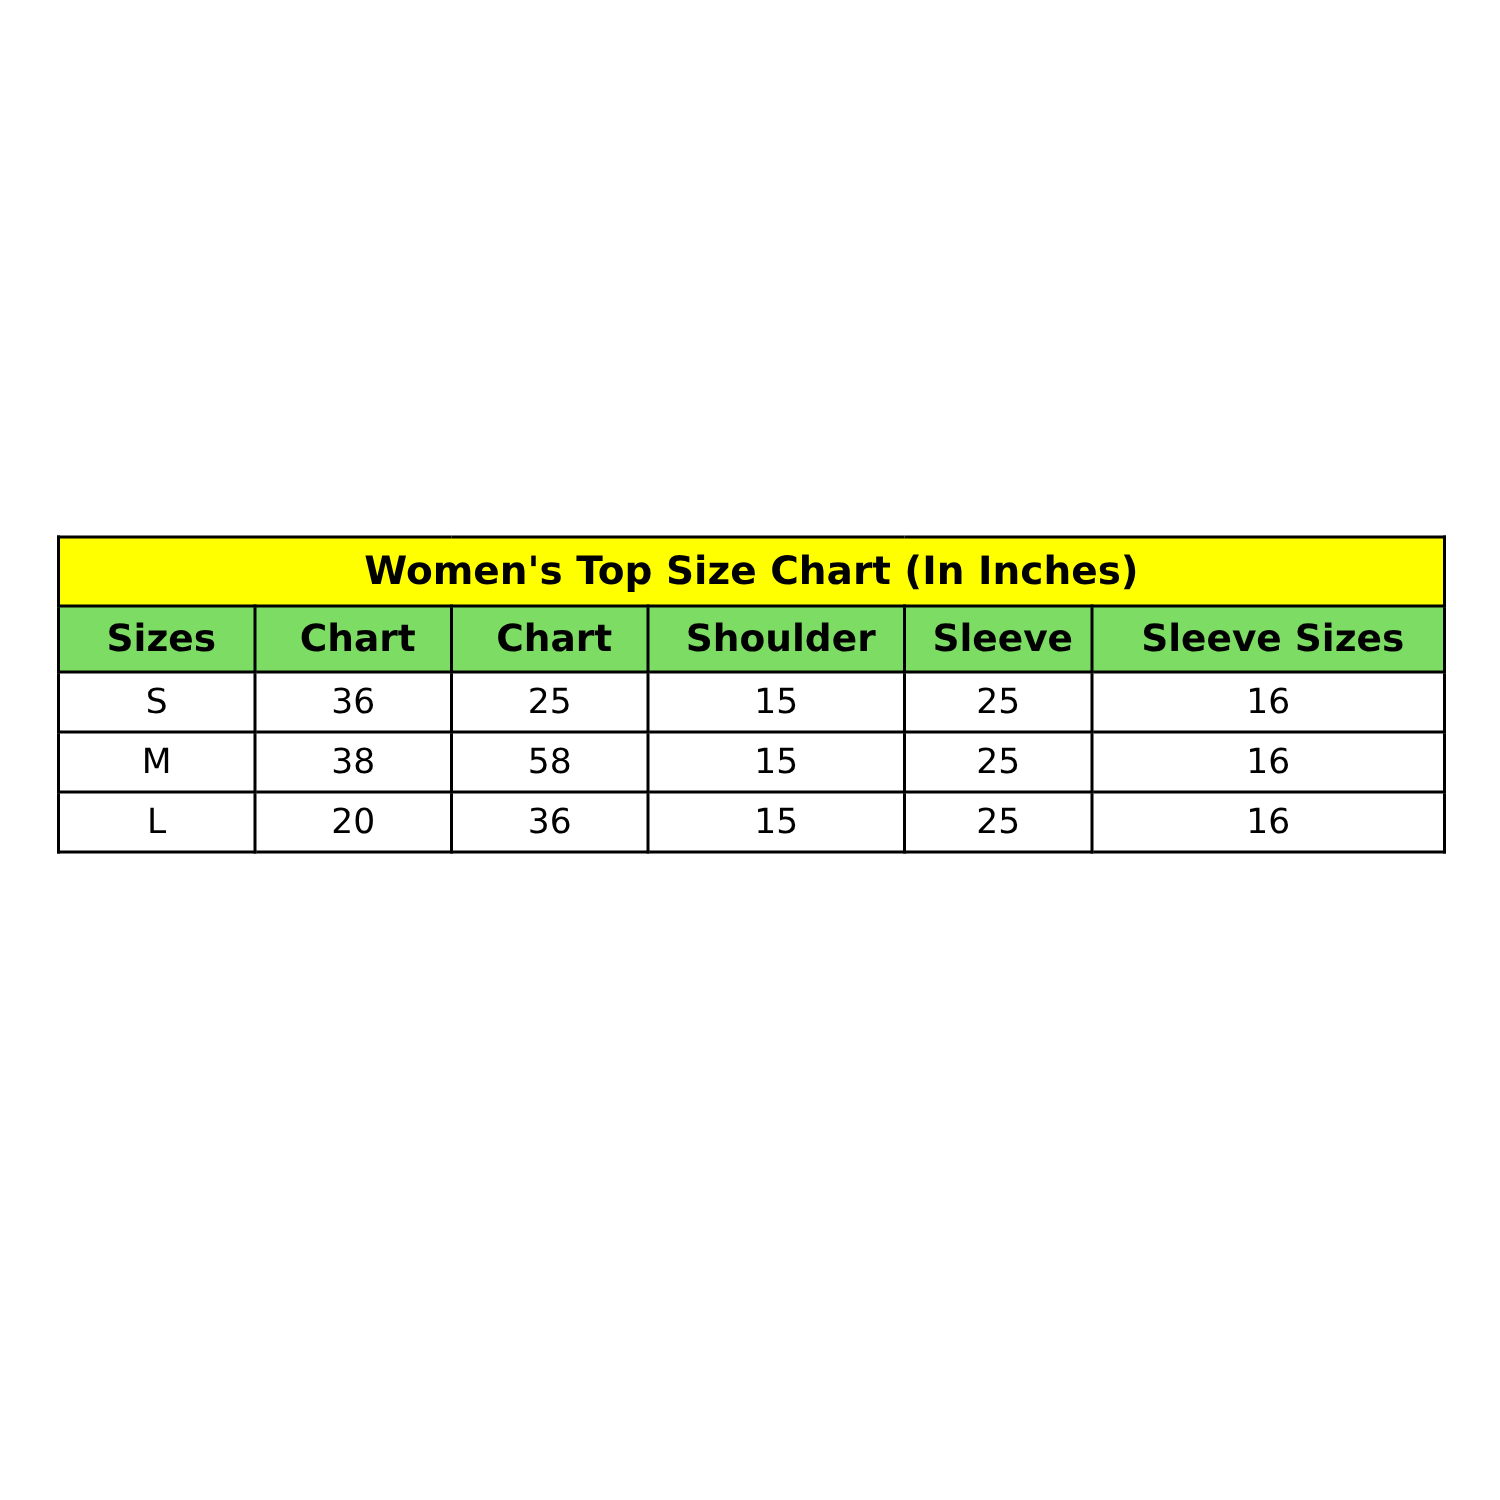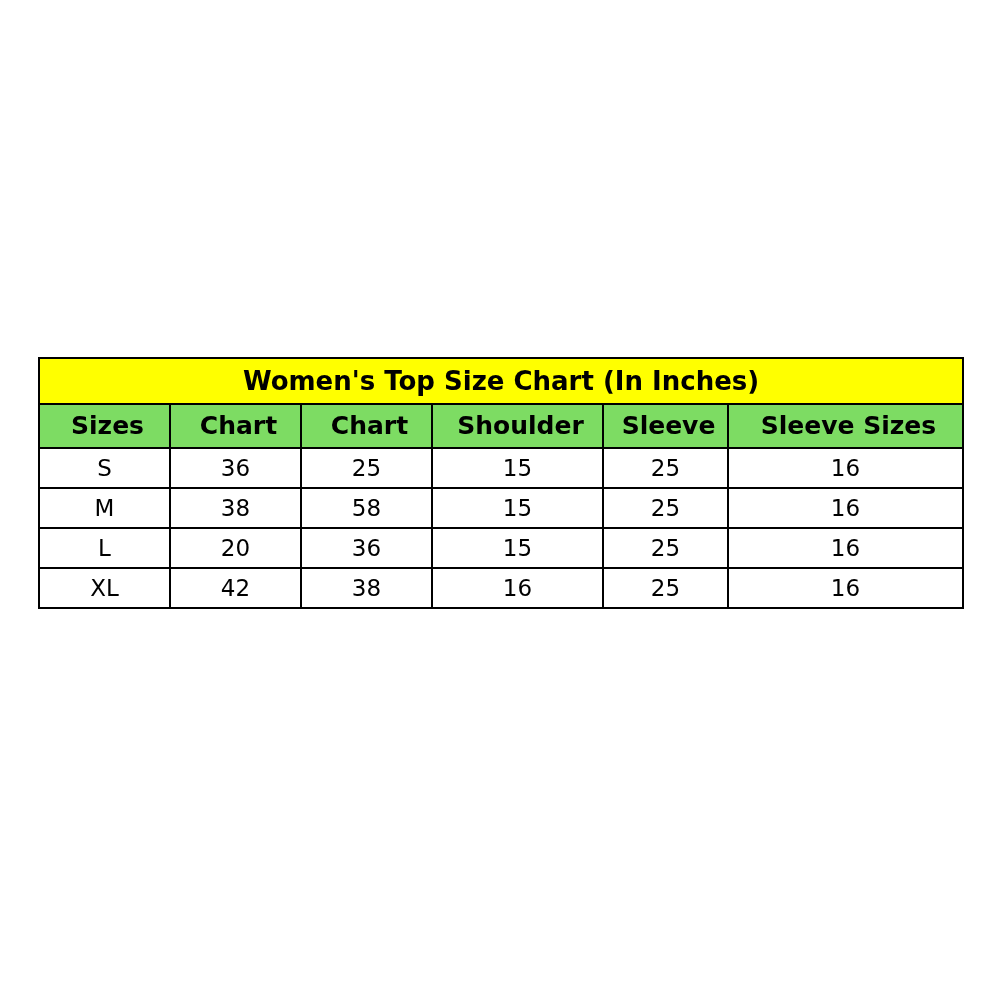--- a/index.html
+++ b/index.html
@@ -115,24 +115,16 @@
           <td>16</td>
         </tr>
         <tr class="data-row">
           <td>L</td>
           <td>20</td>
           <td>36</td>
           <td>15</td>
           <td>25</td>
           <td>16</td>
         </tr>
-        <tr class="data-row">
-          <td>XL</td>
-          <td>42</td>
-          <td>38</td>
-          <td>16</td>
-          <td>25</td>
-          <td>16</td>
-        </tr>
       </tbody>
     </table>
   </div>
 </div>
 
 </body></html>

